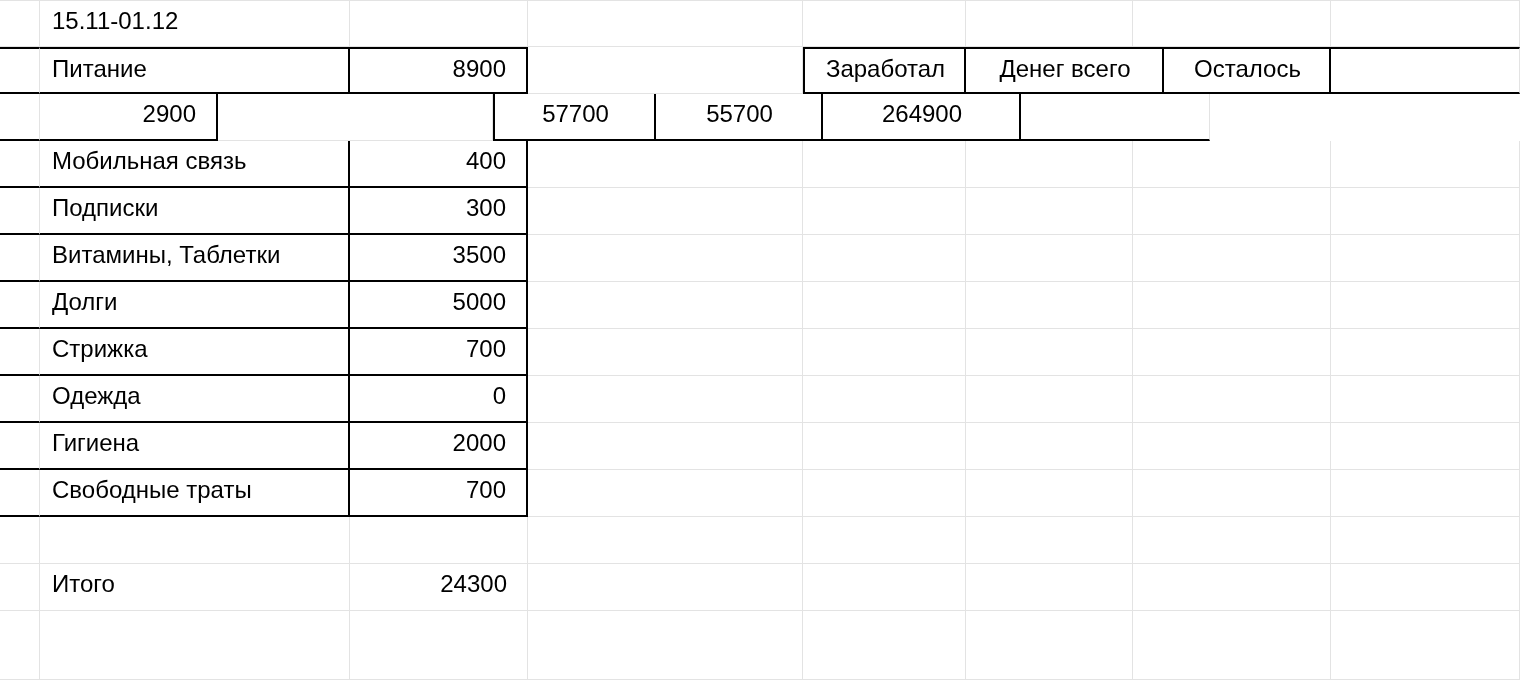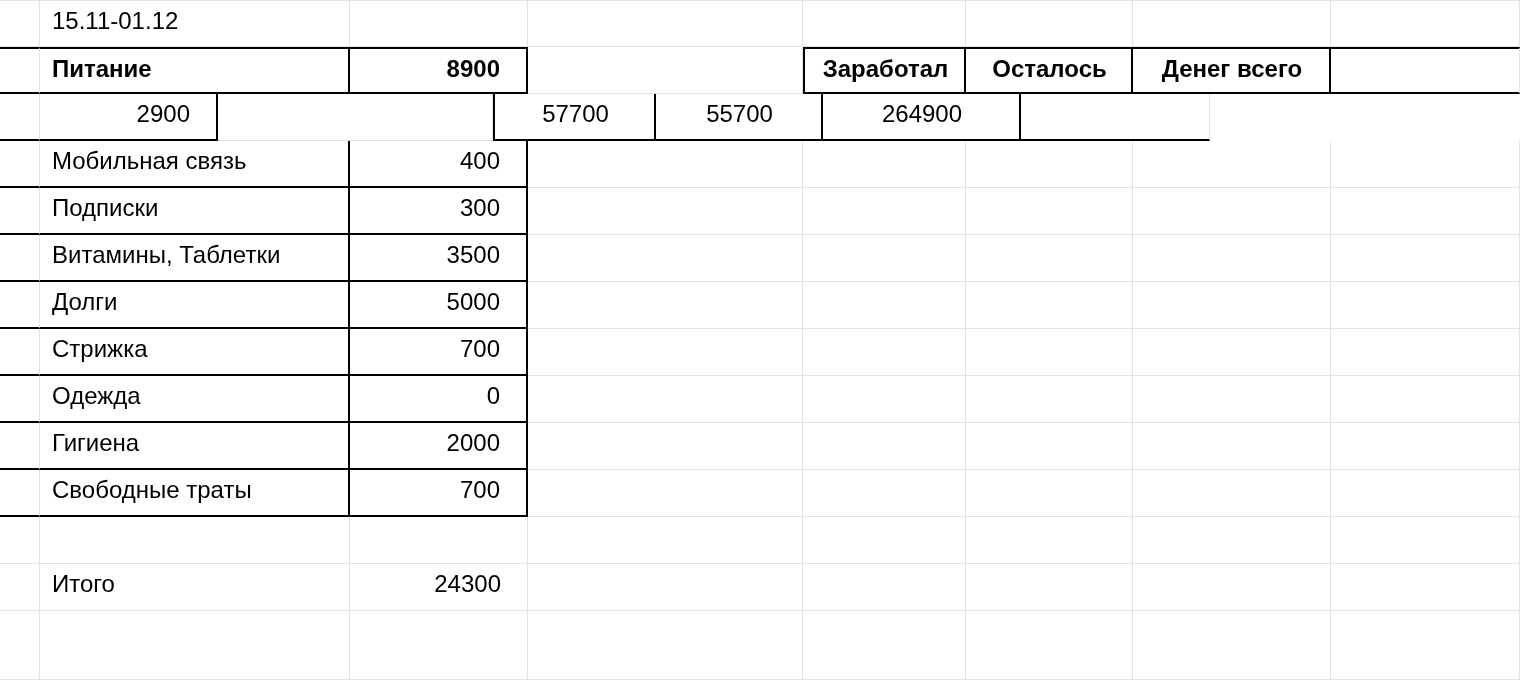--- a/index.html
+++ b/index.html
@@ -27,29 +27,29 @@
   .cell {
     box-sizing: border-box;
     border-right: 1px solid #e3e3e3;
     border-bottom: 1px solid #e3e3e3;
     padding: 6px 10px 0 12px;
     white-space: nowrap;
     overflow: hidden;
   }
   .c0 { width: 40px; padding-left: 8px; }
   .c1 { width: 310px; }
-  .c2 { width: 178px; text-align: right; padding-right: 26px; }
+  .c2 { width: 178px; text-align: right; padding-right: 20px; }
   .c3 { width: 275px; }
   .c4 { width: 163px; text-align: center; }
   .c5 { width: 167px; text-align: center; }
   .c6 { width: 198px; text-align: center; }
   .c7 { width: 189px; }
 
   
-  .bT { border-top: 2.6px solid #000000 !important; font-weight: bold; }
+  .bT { border-top: 2.6px solid #000000 !important; }
   .bB { border-bottom: 2.6px solid #000000 !important; }
   .bL { border-left: 2.6px solid #000000 !important; }
   .bR { border-right: 2.6px solid #000000 !important; }
 
   
   .c0 { border-left: none; }
 
   
   .first-row .cell { border-top: 1px solid #e3e3e3; }
 </style>
@@ -68,22 +68,22 @@
     <div class="cell c6"></div>
     <div class="cell c7"></div>
   </div>
 
   <div class="row">
     <div class="cell c0 bT bB"></div>
     <div class="cell c1 bT bB bR">Питание</div>
     <div class="cell c2 bT bB bR">8900</div>
     <div class="cell c3"></div>
     <div class="cell c4 bT bB bL bR">Заработал</div>
+    <div class="cell c6 bT bB bR">Денег всего</div>
     <div class="cell c5 bT bB bR">Осталось</div>
-    <div class="cell c6 bT bB bR">Денег всего</div>
     <div class="cell c7 bT bB"></div>
   </div>
 
   <div class="row">
     <div class="cell c0 bB"></div>
     <div class="cell c2 bB bR">2900</div>
     <div class="cell c3"></div>
     <div class="cell c4 bB bL bR">57700</div>
     <div class="cell c5 bB bR">55700</div>
     <div class="cell c6 bB bR">264900</div>

